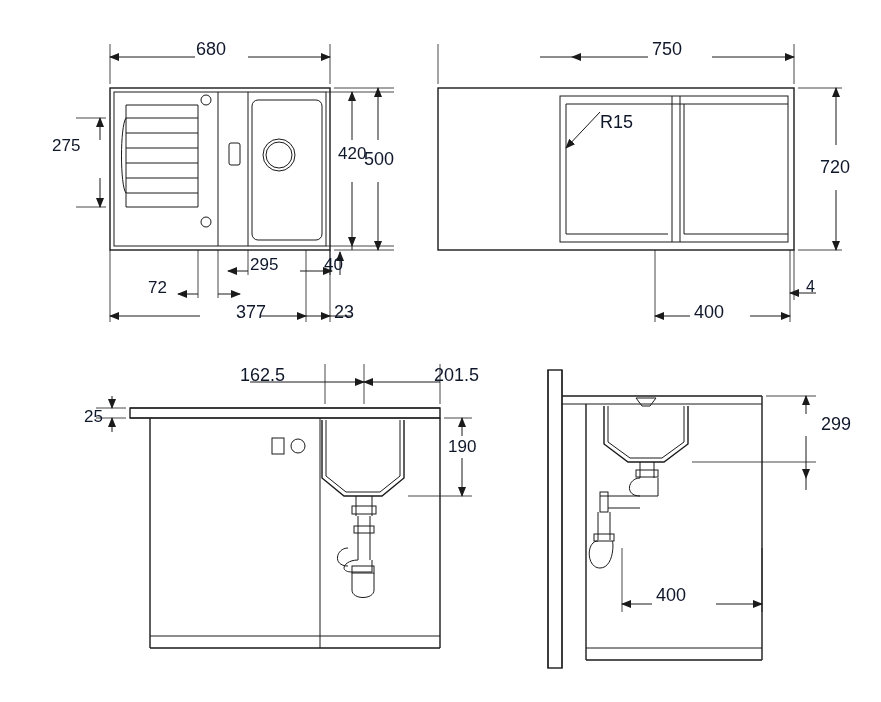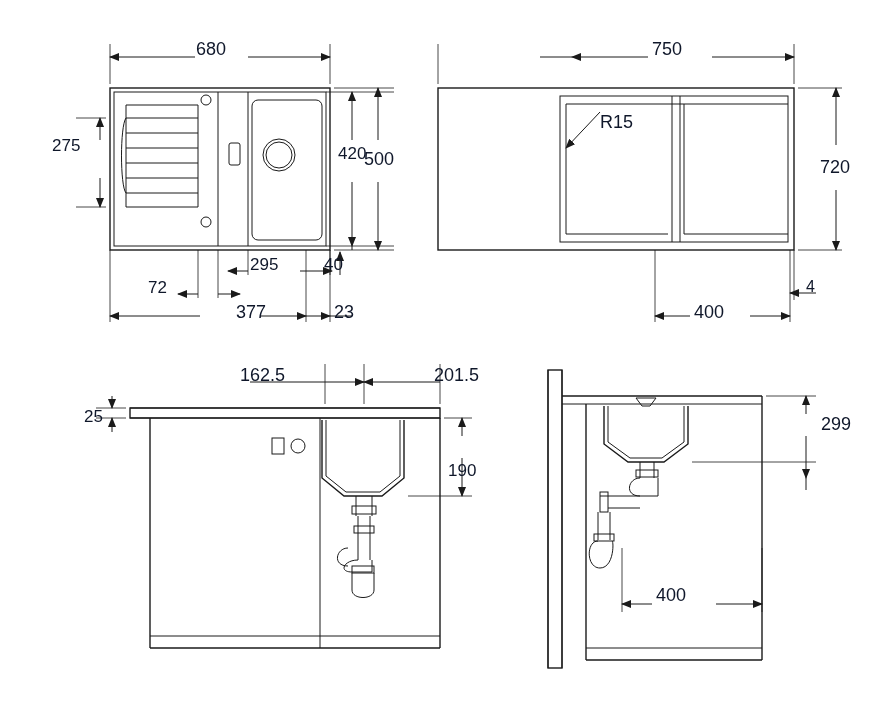--- a/index.html
+++ b/index.html
@@ -253,18 +253,18 @@
 
   <div class="dim s18" style="left:652px; top:40px;">750</div>
   <div class="dim s18" style="left:820px; top:158px;">720</div>
   <div class="dim s18" style="left:600px; top:113px;">R15</div>
   <div class="dim s18" style="left:694px; top:303px;">400</div>
   <div class="dim s16" style="left:806px; top:279px;">4</div>
 
   <div class="dim s18" style="left:240px; top:366px;">162.5</div>
   <div class="dim s18" style="left:434px; top:366px;">201.5</div>
   <div class="dim s17" style="left:84px; top:408px;">25</div>
-  <div class="dim s17" style="left:448px; top:438px;margin-top:24px;">190</div>
+  <div class="dim s17" style="left:448px; top:438px;">190</div>
 
   <div class="dim s18" style="left:821px; top:415px;">299</div>
   <div class="dim s18" style="left:656px; top:586px;">400</div>
 
 </div>
 
 </body></html>

